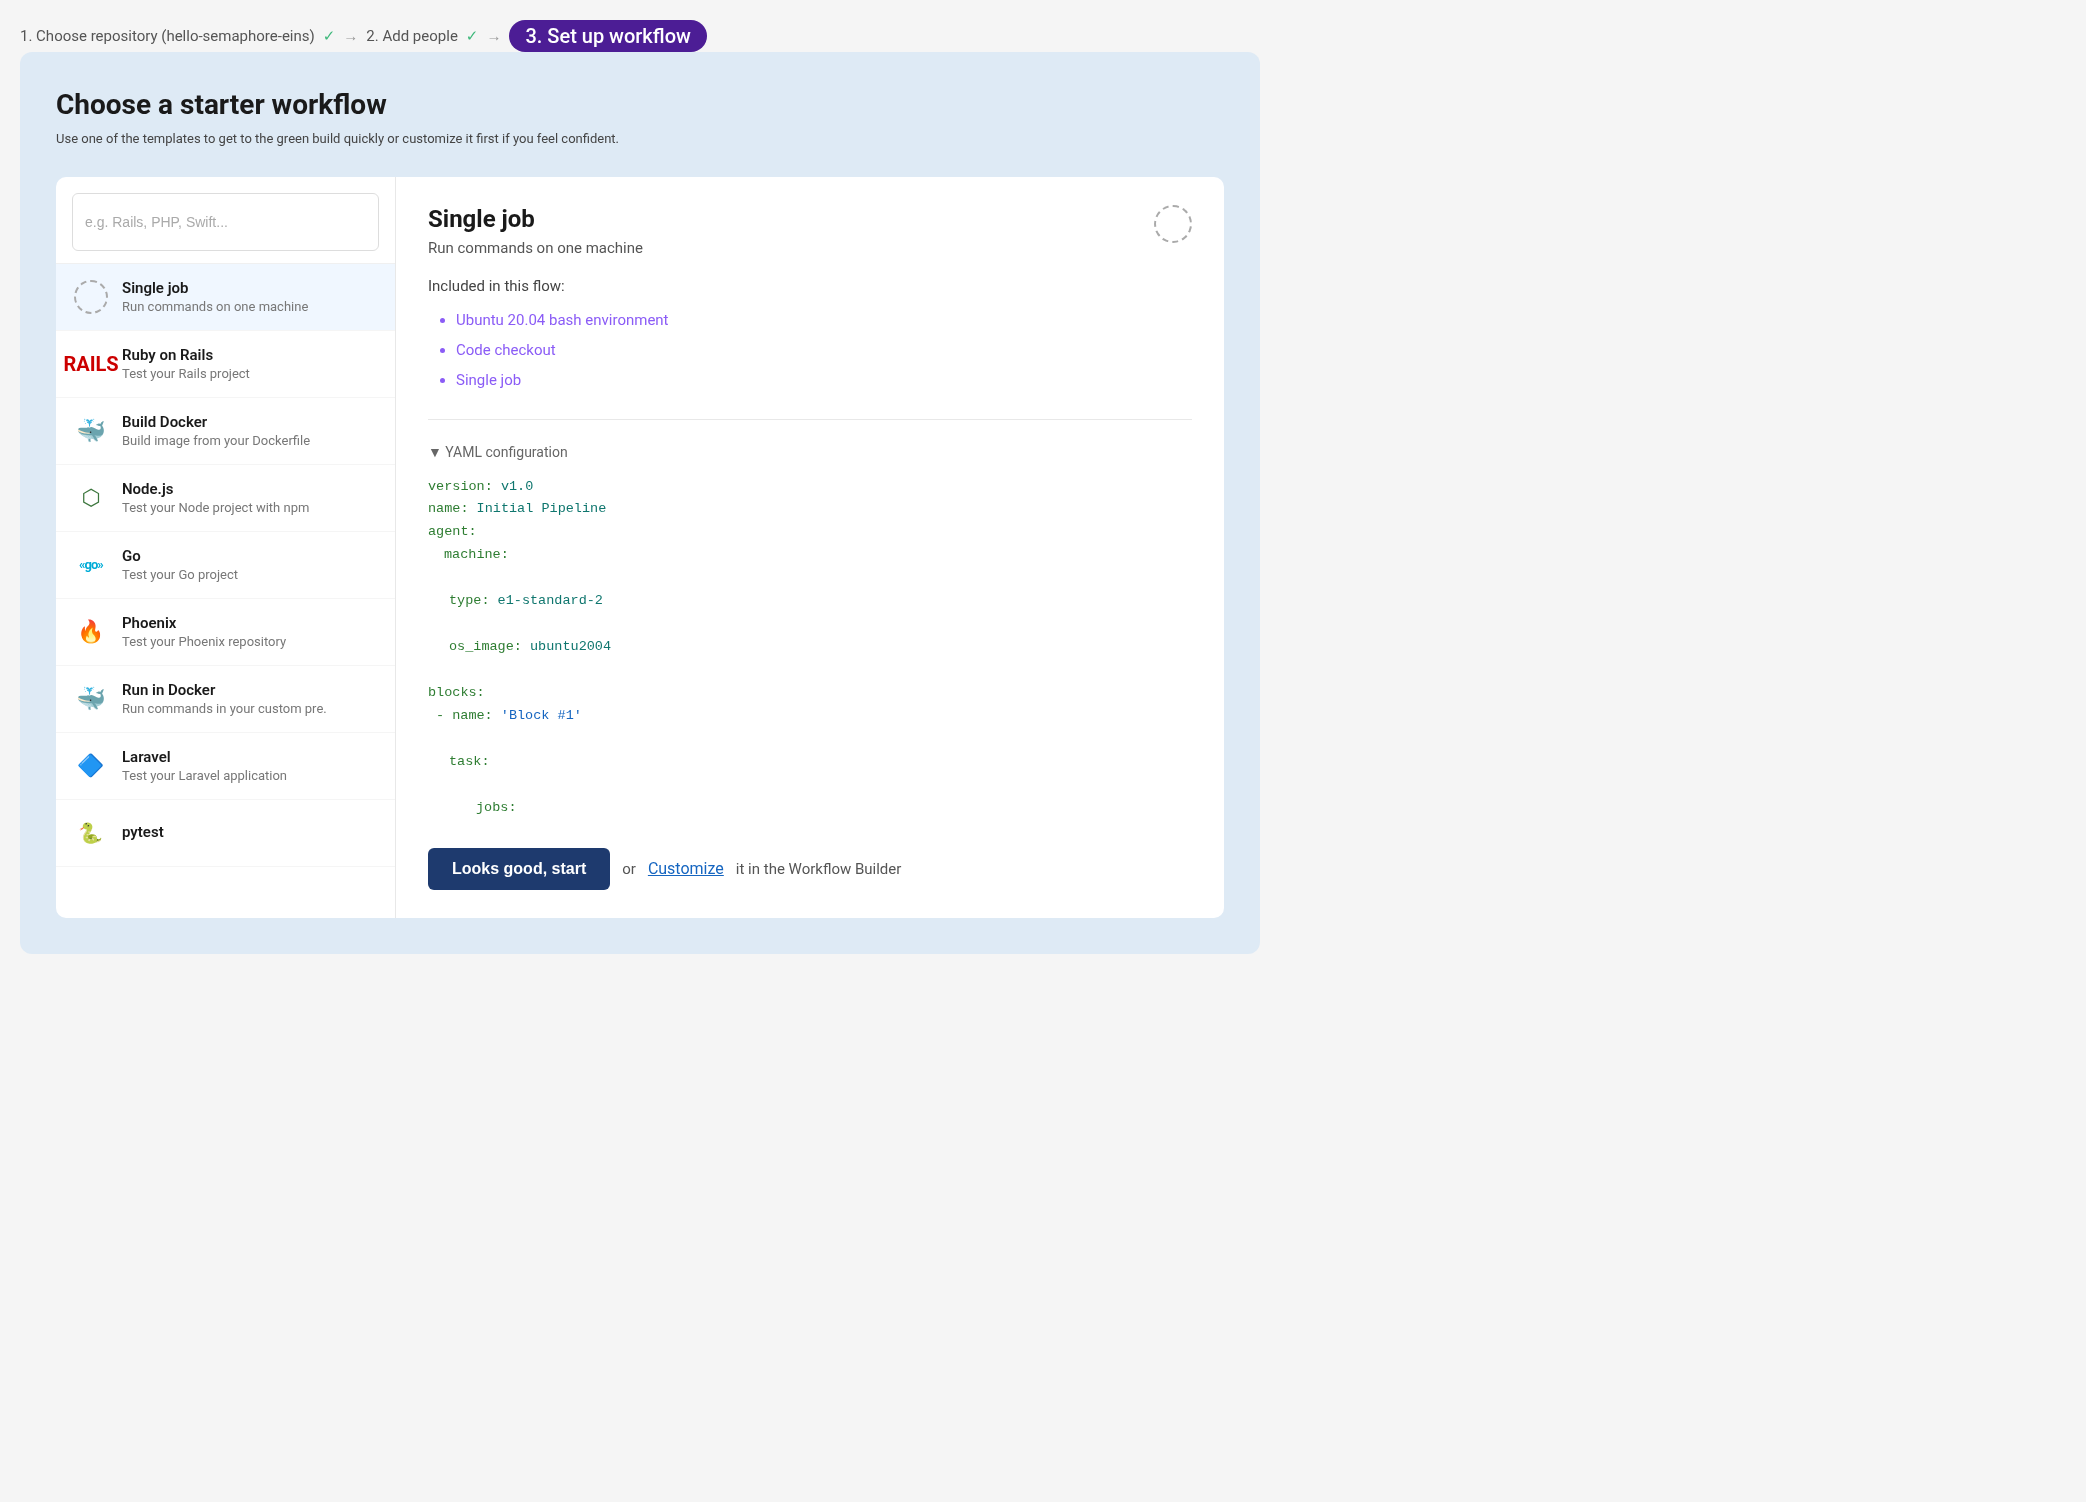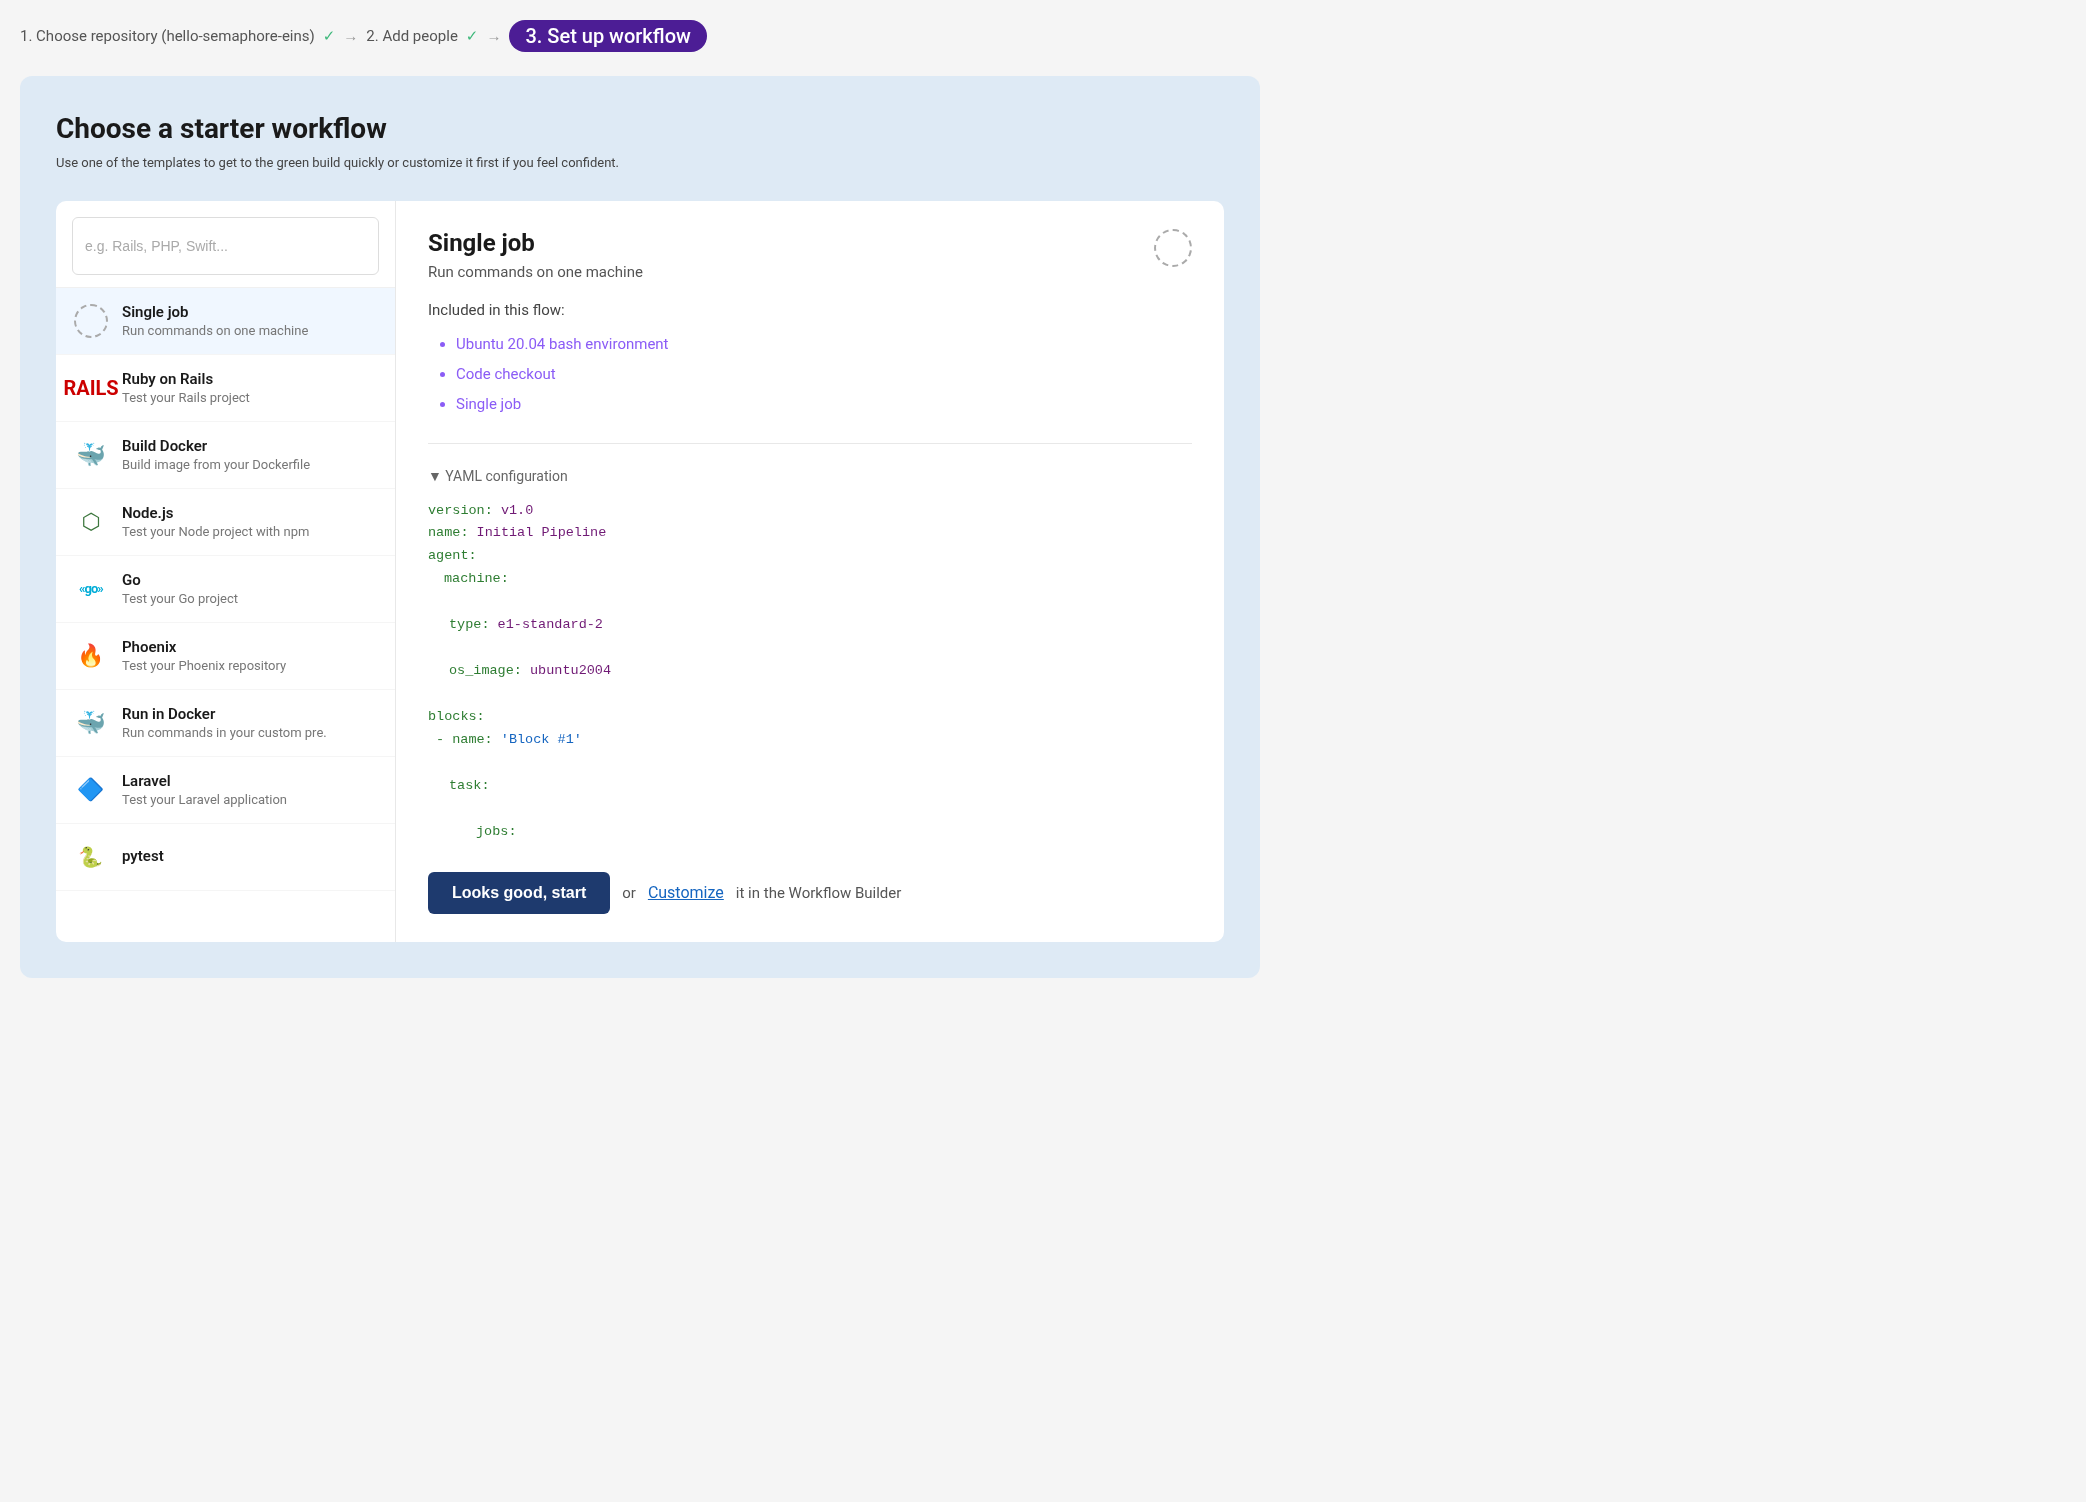--- a/index.html
+++ b/index.html
@@ -10,21 +10,20 @@
       color: #333;
     }
 
     
     .breadcrumb {
       display: flex;
       align-items: center;
       gap: 8px;
       font-size: 15px;
       color: #555;
-      margin-bottom: 24px;
     }
     .breadcrumb .step-done {
       color: #555;
     }
     .breadcrumb .arrow {
       color: #999;
     }
     .breadcrumb .step-active {
       background: #4c1d95;
       color: #fff;
@@ -200,21 +199,21 @@
       margin-bottom: 16px;
     }
 
     .yaml-block {
       font-family: 'Courier New', Courier, monospace;
       font-size: 13.5px;
       line-height: 1.7;
       margin-bottom: 28px;
     }
     .yaml-key { color: #2e7d32; }
-    .yaml-val { color: #701a75; }
+    .yaml-val { color: #0f766e; }
     .yaml-str { color: #1565c0; }
     .yaml-indent { margin-left: 16px; display: block; }
     .yaml-indent2 { margin-left: 21px; display: block; }
     .yaml-indent3 { margin-left: 48px; display: block; }
 
     .action-row {
       display: flex;
       align-items: center;
       gap: 12px;
     }

